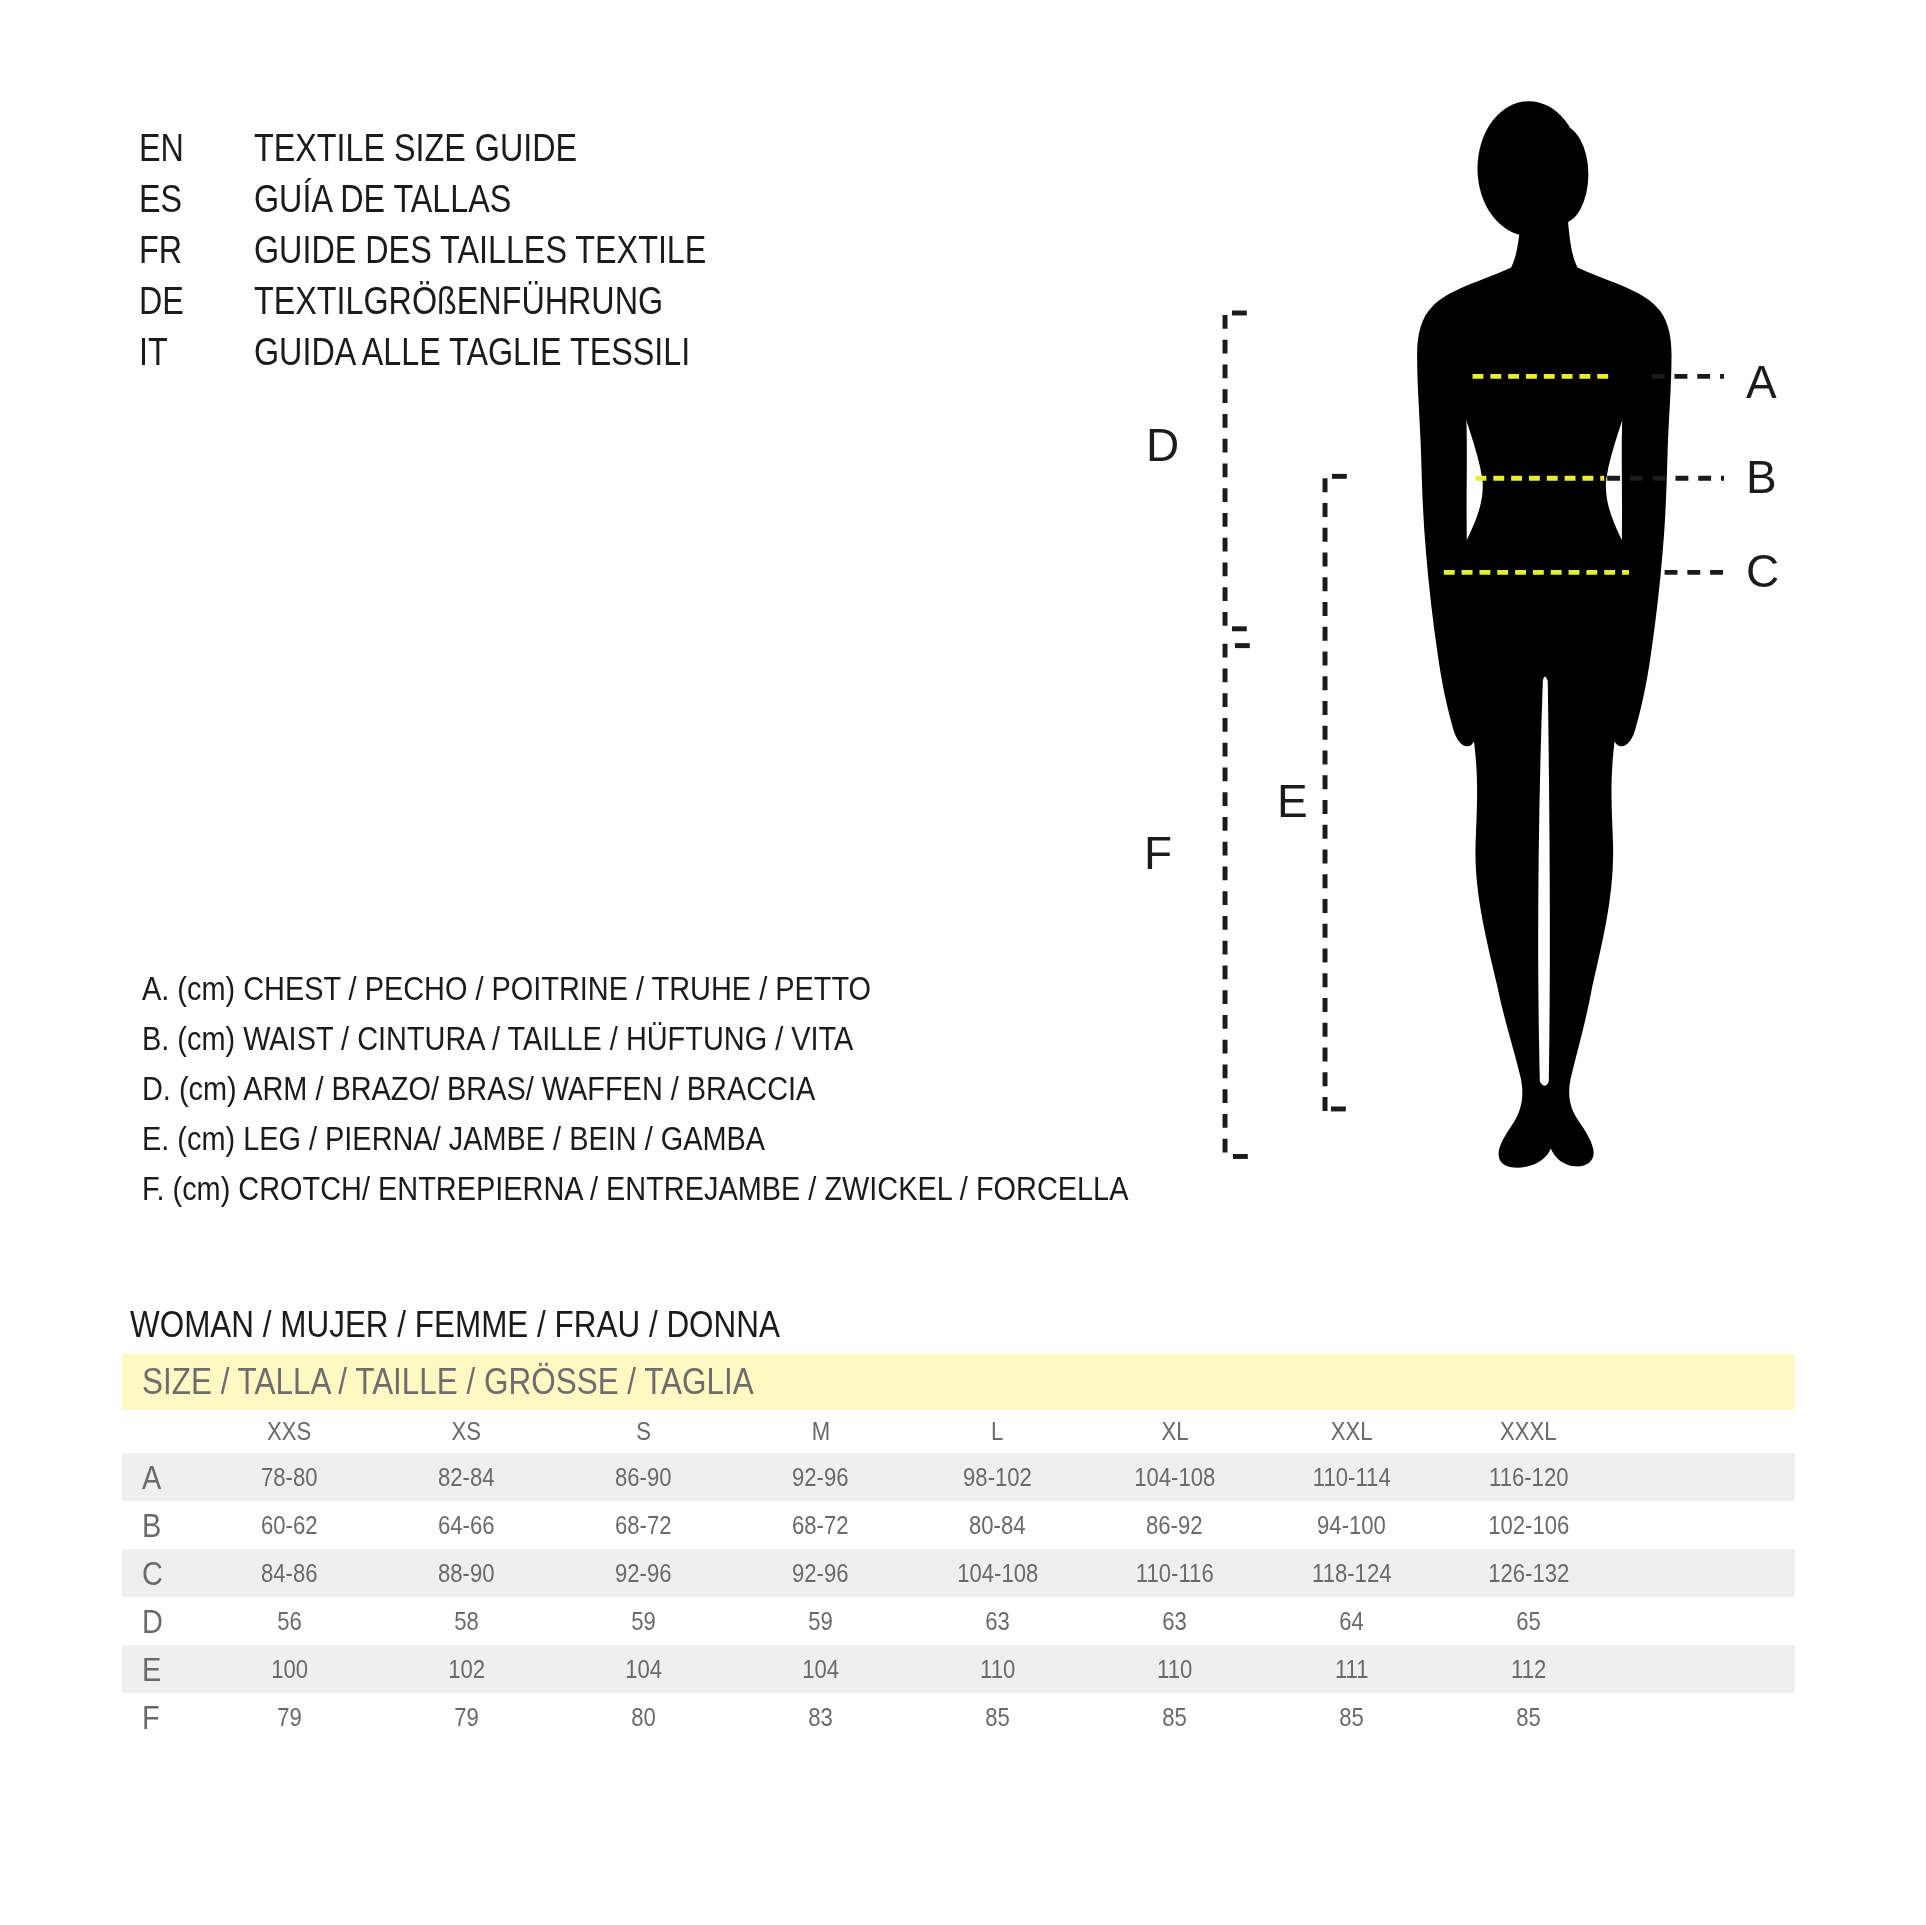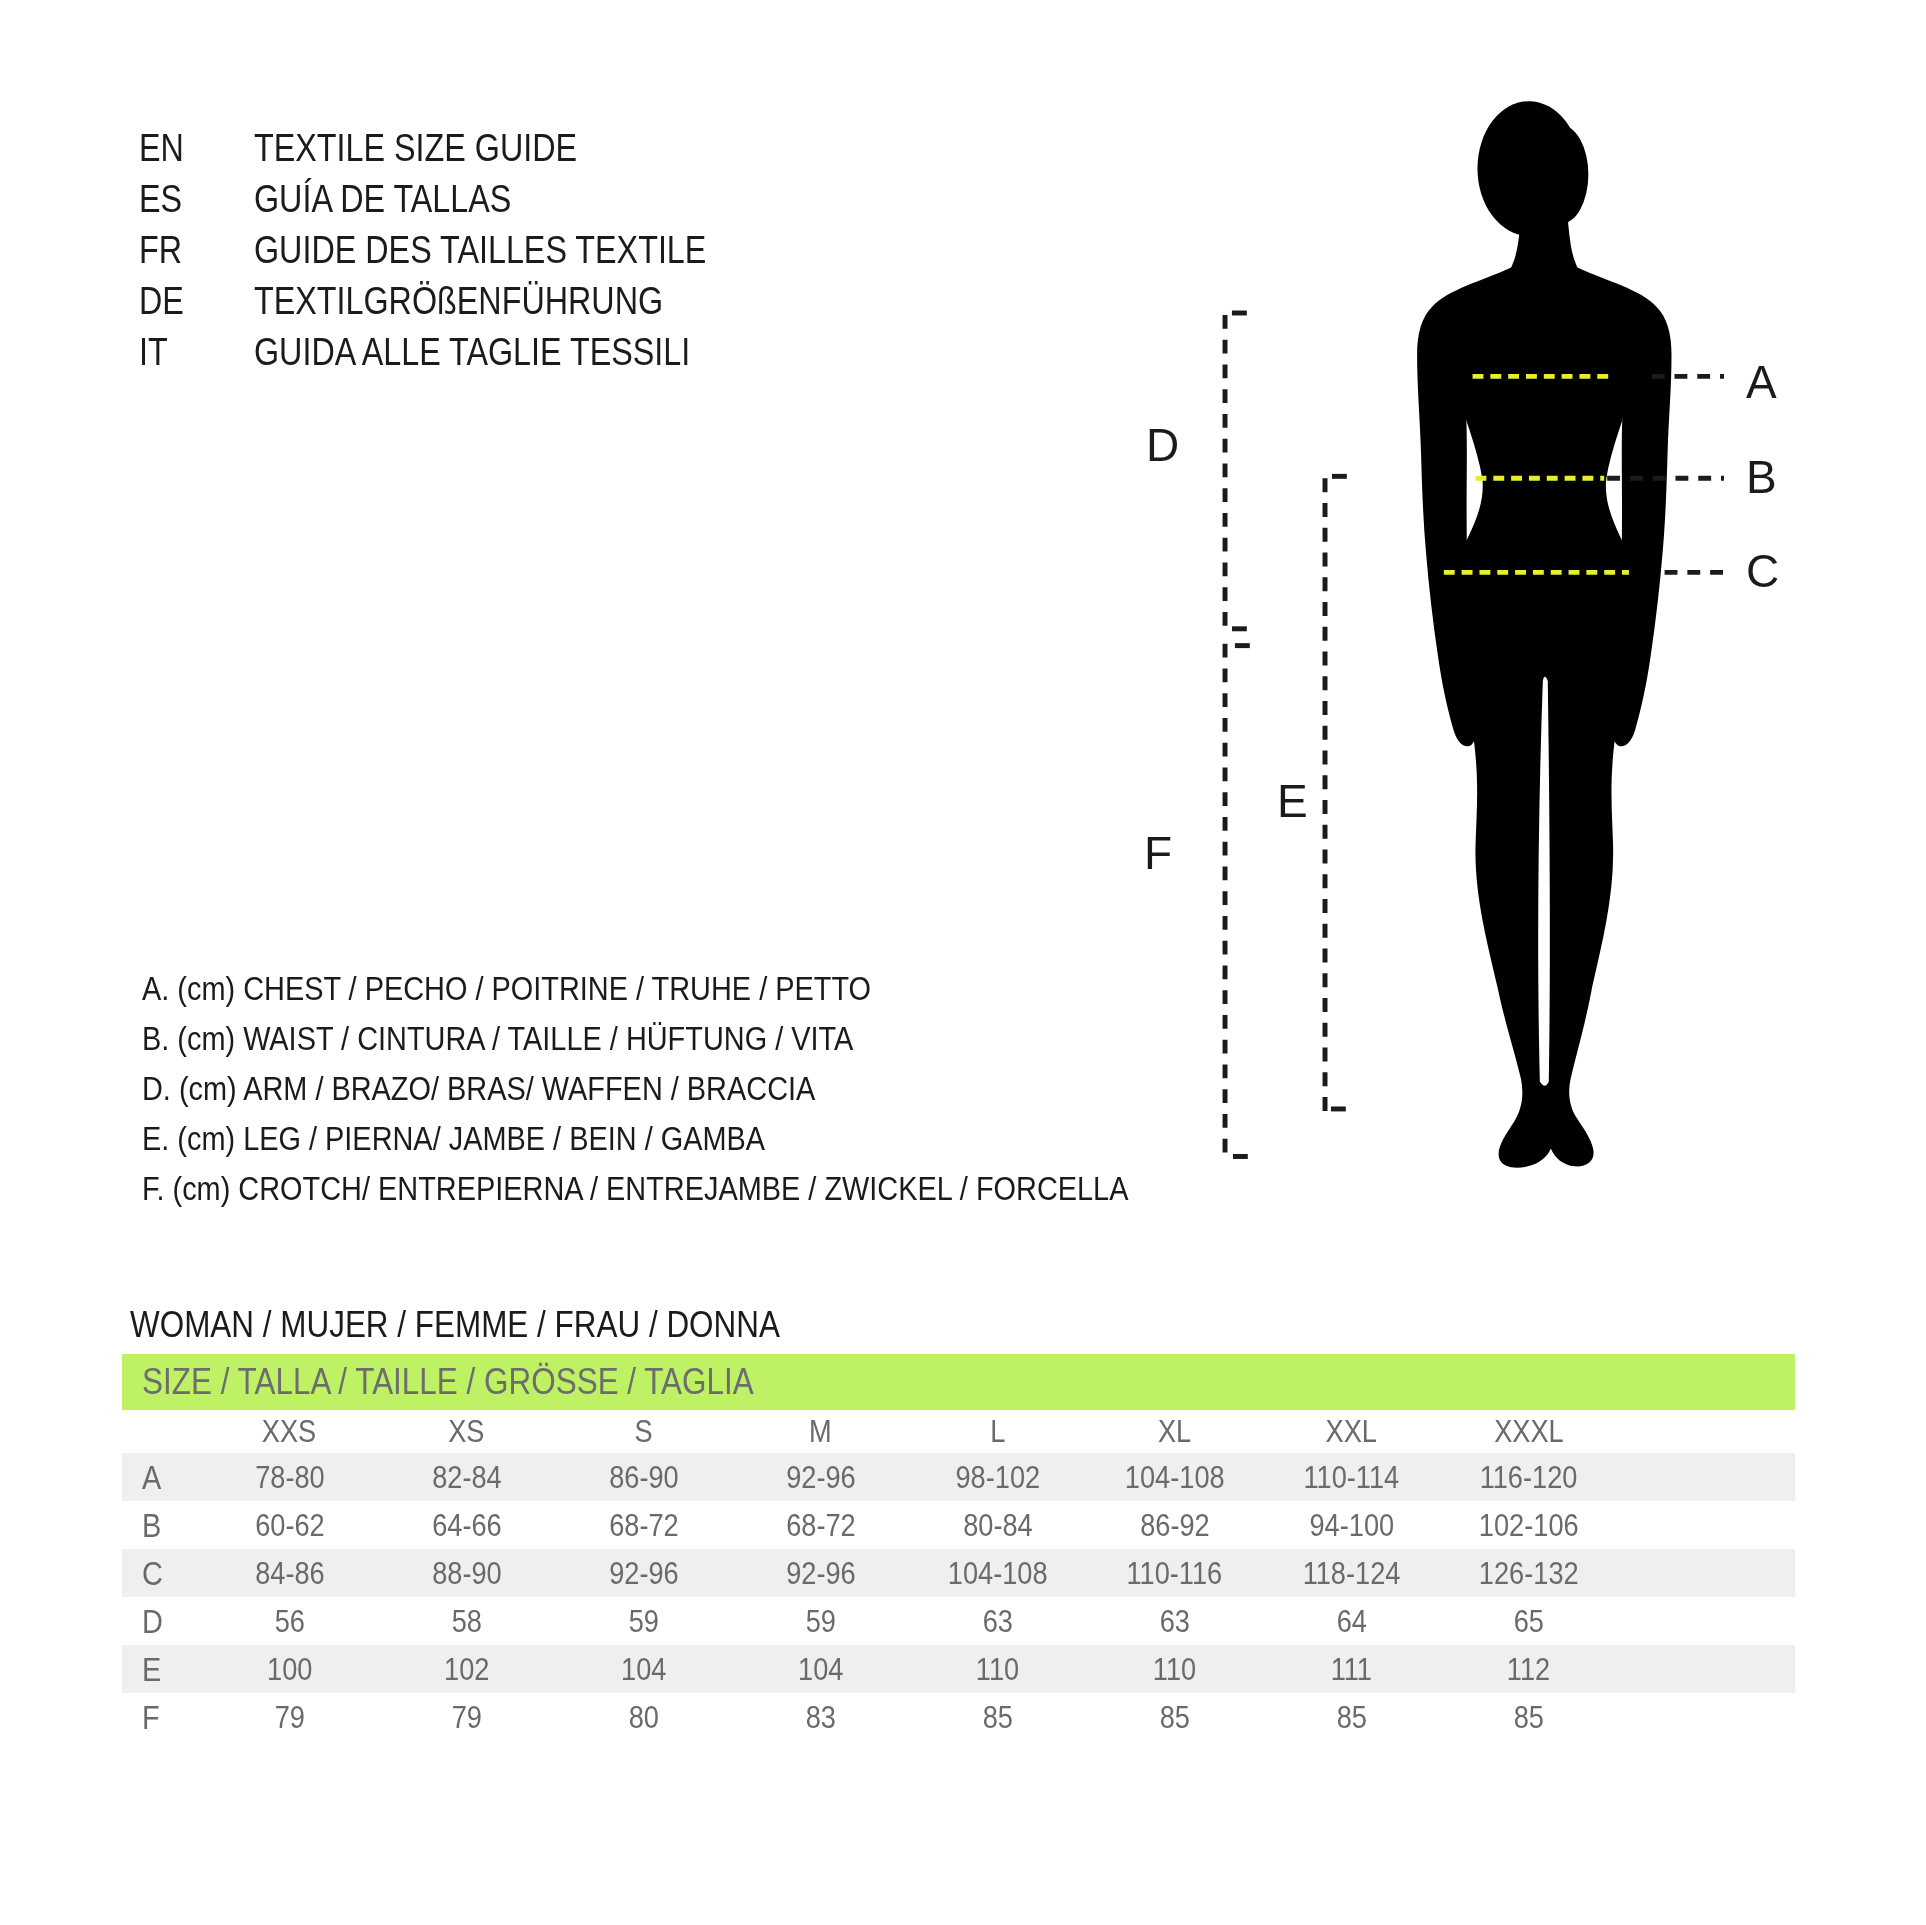--- a/index.html
+++ b/index.html
@@ -20,25 +20,25 @@
 
   
   #legend { position:absolute; left:142px; top:963px; font-size:34px; }
   .legend-line { height:50px; display:flex; align-items:center; }
 
   
   #section-title { position:absolute; left:130px; top:1303px; font-size:37px; height:44px; display:flex; align-items:center; }
 
   
   #size-table { position:absolute; left:122px; top:1354px; width:1673px; }
-  .st-bar { height:56px; background:#bef264; display:flex; align-items:center; padding-left:20px; box-sizing:border-box; font-size:37px; color:#6d6d6d; }
+  .st-bar { height:56px; background:#fef9c3; display:flex; align-items:center; padding-left:20px; box-sizing:border-box; font-size:37px; color:#6d6d6d; }
   .st-row { display:flex; align-items:center; height:48px; }
   .st-colhead { height:43px; }
   .st-label { width:79px; padding-left:20px; box-sizing:border-box; font-size:34px; color:#6a6a6a; }
-  .st-cell { width:177px; text-align:center; font-size:32px; color:#6a6a6a; }
+  .st-cell { width:177px; text-align:center; font-size:26px; color:#6a6a6a; }
   .stripe { background:#efefef; }
 </style>
 </head>
 <body>
 
 <div id="page">
 
   <div id="langs">
     <div class="lang-row">
       <span class="lang-code"><span class="cxl">EN</span></span>

